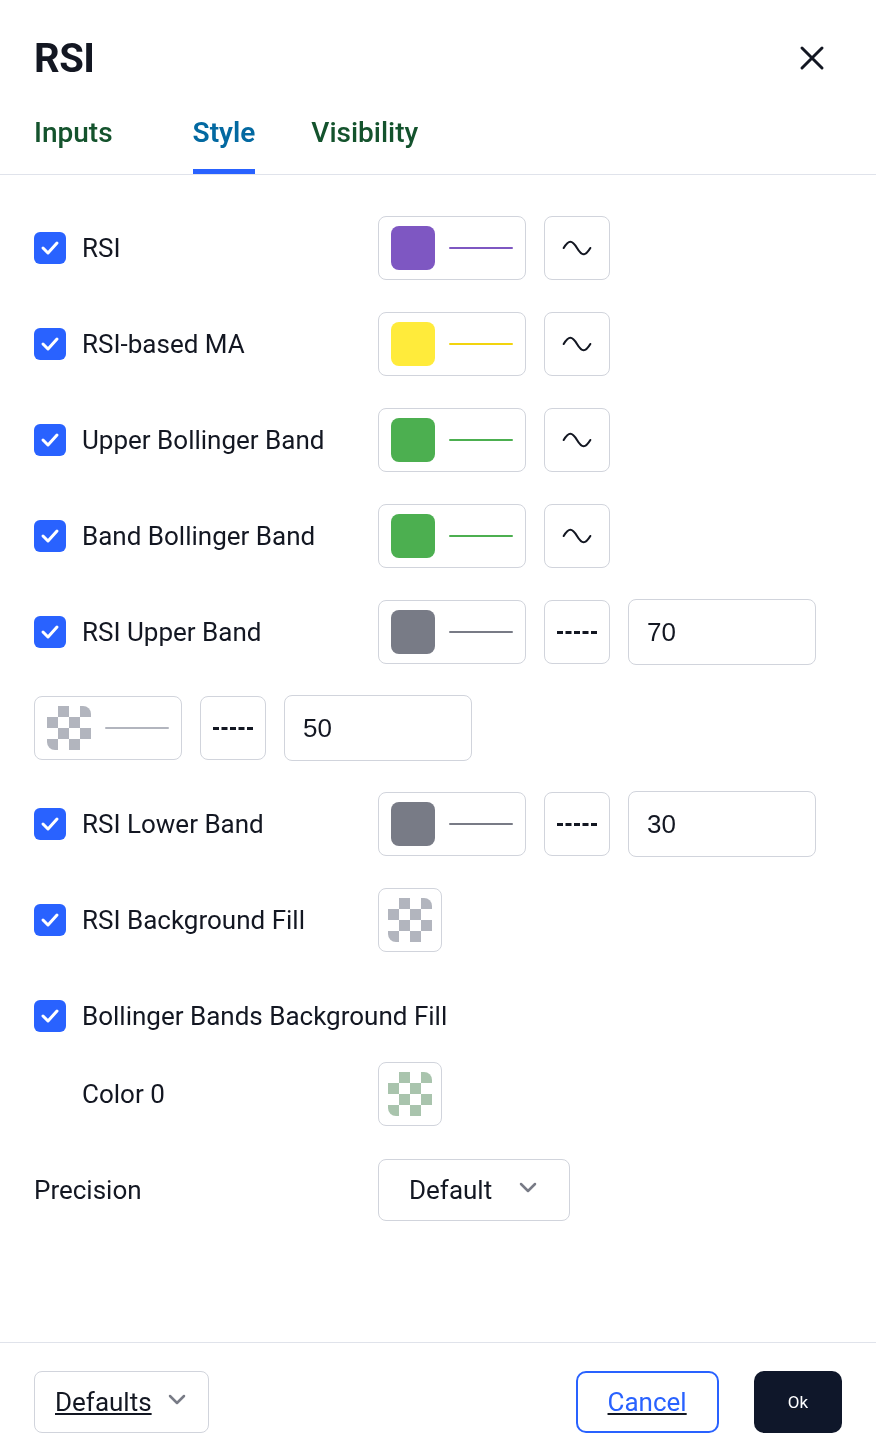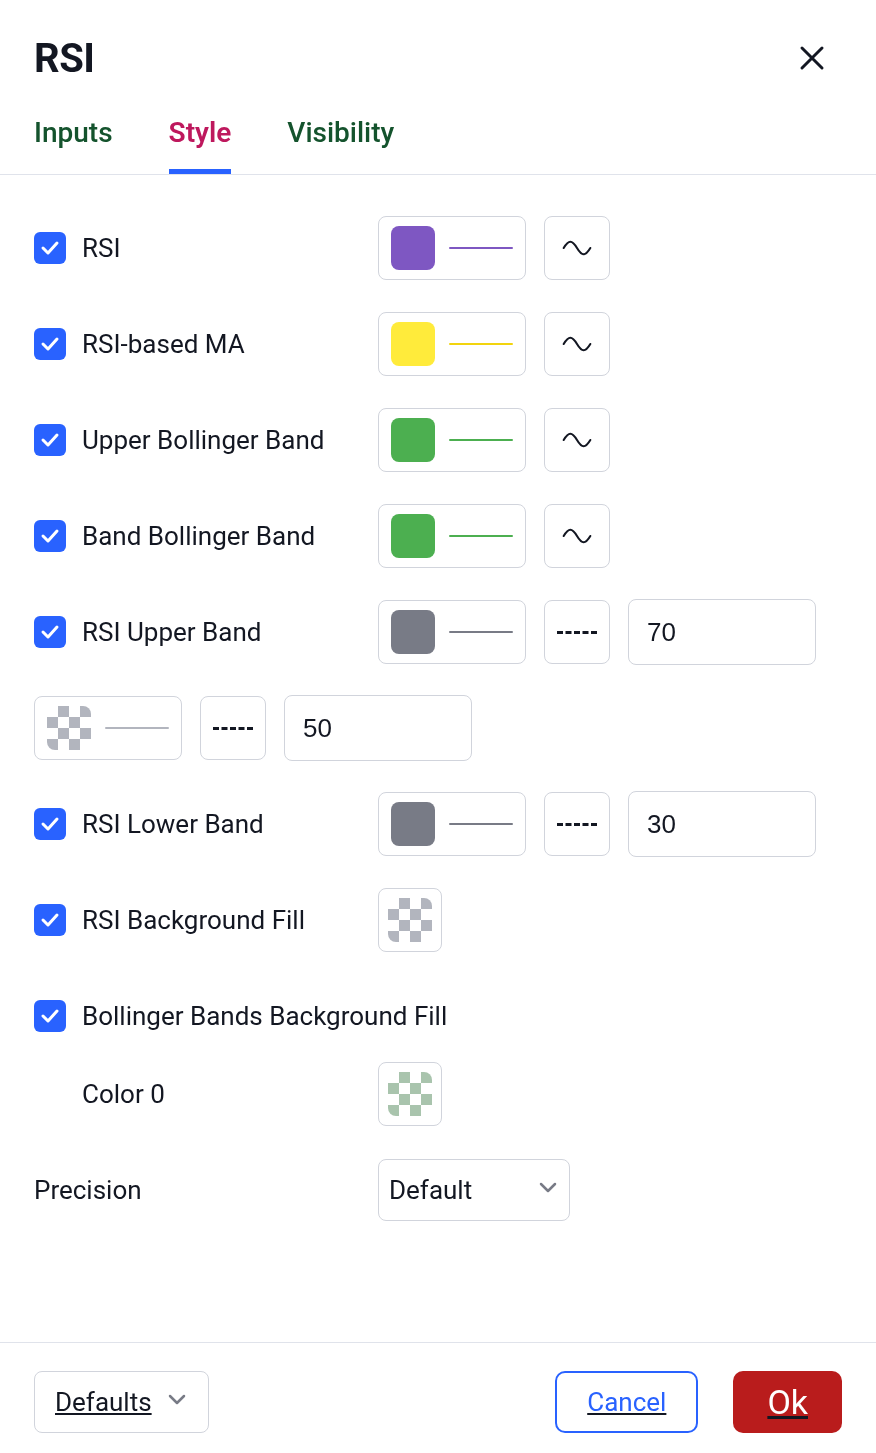--- a/index.html
+++ b/index.html
@@ -26,21 +26,21 @@
   .tabs {
     display: flex; gap: 56px;
     padding: 34px 0 0 34px;
     border-bottom: 1px solid #e0e3eb;
   }
   .tab {
     font-size: 28px; font-weight: 500; color:#14532d;
     padding-bottom: 20px; cursor: pointer;
     border-bottom: 5px solid transparent;
   }
-  .tab.active { color:#be185d; border-bottom-color:#2962ff; font-weight:600; }
+  .tab.active { color:#0369a1; border-bottom-color:#2962ff; font-weight:600;margin-left:24px; }
 
   
   .body { padding: 40px 34px 20px 34px; flex: 1; overflow: hidden; }
 
   .row {
     display:flex; align-items:center; min-height: 66px; margin-bottom: 30px;
   }
   .row .left { display:flex; align-items:center; width: 344px; flex-shrink:0; }
   .row .right { display:flex; align-items:center; gap: 18px; }
 
@@ -83,21 +83,21 @@
       linear-gradient(45deg, var(--c) 25%, transparent 25%, transparent 75%, var(--c) 75%, var(--c)),
       linear-gradient(45deg, var(--c) 25%, transparent 25%, transparent 75%, var(--c) 75%, var(--c));
     background-size: 22px 22px;
     background-position: 0 0, 11px 11px;
     background-color: #fff;
   }
 
   .select {
     width: 192px; height: 62px; border:1px solid #d1d4dc; border-radius:8px;
     display:flex; align-items:center; justify-content:space-between;
-    padding: 0 10px; font-size:26px; cursor:pointer; background:#fff;
+    padding: 0 30px; font-size:26px; cursor:pointer; background:#fff;
   }
   .select .chev { color:#787b86; }
 
   
   .footer {
     border-top: 1px solid #e0e3eb;
     display:flex; align-items:center; justify-content:space-between;
     padding: 28px 34px 20px 34px;
     text-decoration: underline;
   }
@@ -107,21 +107,21 @@
     padding: 0 20px; font-size:26px; cursor:pointer; background:#fff;
   }
   .footer-right { display:flex; gap:35px; align-items:center; }
   .cancel-btn {
     height: 62px; border:2px solid #2962ff; border-radius:10px;
     padding: 0 30px; font-size:26px; color:#2962ff; cursor:pointer; background:#fff;
     display:flex; align-items:center;
   }
   .ok-btn {
     height: 62px; border:none; border-radius:10px;
-    padding: 8px 34px; font-size:34px; color:#fff; cursor:pointer; background:#b91c1c;
+    padding: 8px 34px; font-size:17px; color:#fff; cursor:pointer; background:#0f172a;
     display:flex; align-items:center;
   }
 </style>
 </head>
 <body>
 
 <svg width="0" height="0" style="position:absolute">
   <defs>
     <g id="check-path">
         <path d="M3 10 L8 15 L17 5" stroke="#fff" stroke-width="3" fill="none" stroke-linecap="round" stroke-linejoin="round"></path>

